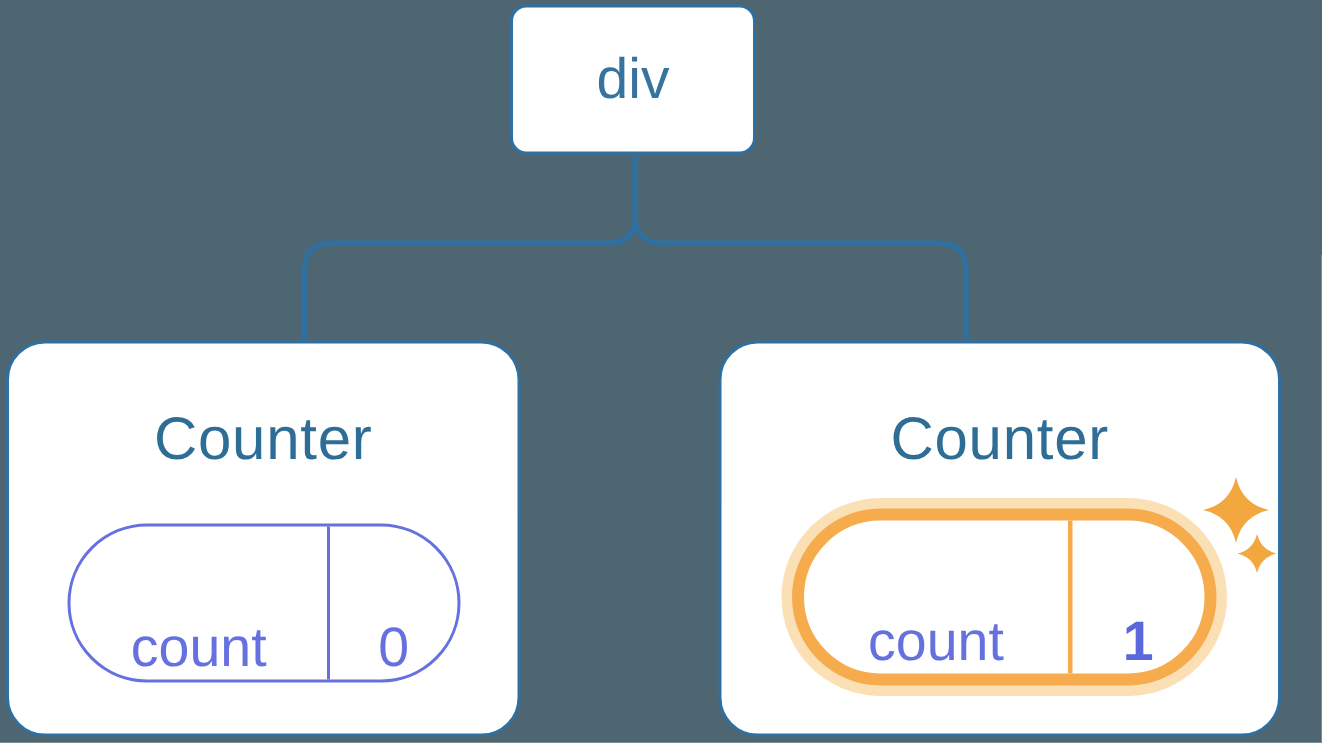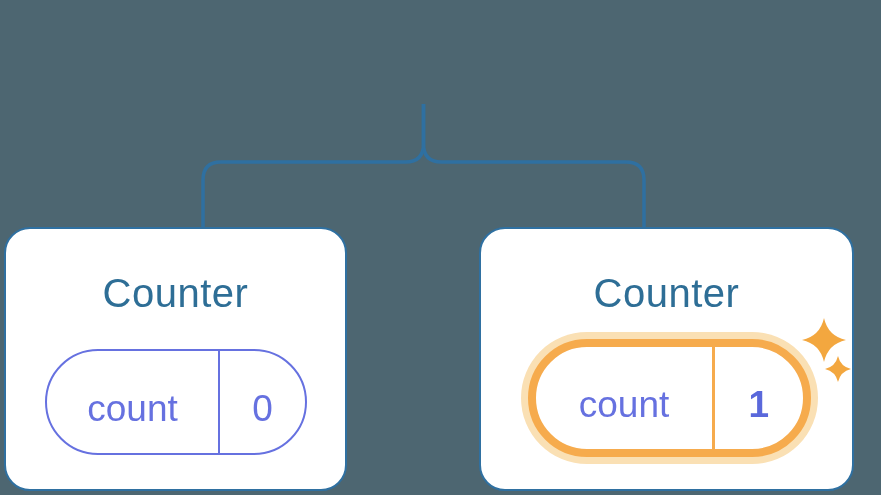--- a/index.html
+++ b/index.html
@@ -50,30 +50,33 @@
     left:47px;top:110px;width:283px;height:118px;
     border:8px solid var(--orange);border-radius:60px;
     box-shadow:0 0 0 7px var(--orange-halo);
     color:var(--purple);font-size:37px;
   }
   .pill-highlight .pill-key-seg{width:176px;}
   .pill-highlight .pill-divider{width:2.5px;background:var(--orange);}
   .pill-highlight .pill-value-seg{flex:1;}
   .pill-highlight .pill-value-seg span{font-weight:bold;color:var(--purple-bold);}
 
-  .seg{display:flex;align-items:flex-start;justify-content:center;margin-top:37px;}
+  .seg{display:flex;align-items:flex-end;justify-content:center;}
 
   .sparkles{position:absolute;left:319px;top:87px;width:60px;height:68px;}
   .sparkles path{fill:var(--sparkle);}
 </style>
 </head>
 <body>
 
 <div class="stage">
 
+  <div class="root-node">
+    <span>div</span>
+  </div>
 
   <svg class="connectors" viewBox="0 0 881 495" xmlns="http://www.w3.org/2000/svg" aria-hidden="true">
     <path d="M423.5 104 L423.5 144 Q423.5 162 405.5 162 L221 162 Q203 162 203 180 L203 227"></path>
     <path d="M423.5 104 L423.5 144 Q423.5 162 441.5 162 L626 162 Q644 162 644 180 L644 227"></path>
   </svg>
 
   <div class="card card-left">
     <div class="card-title">Counter</div>
     <div class="pill pill-plain">
       <div class="seg pill-key-seg">

